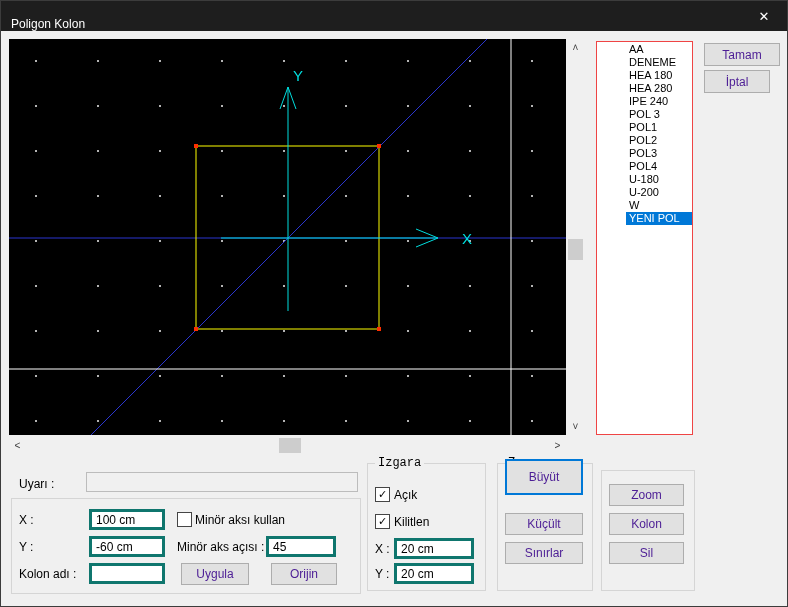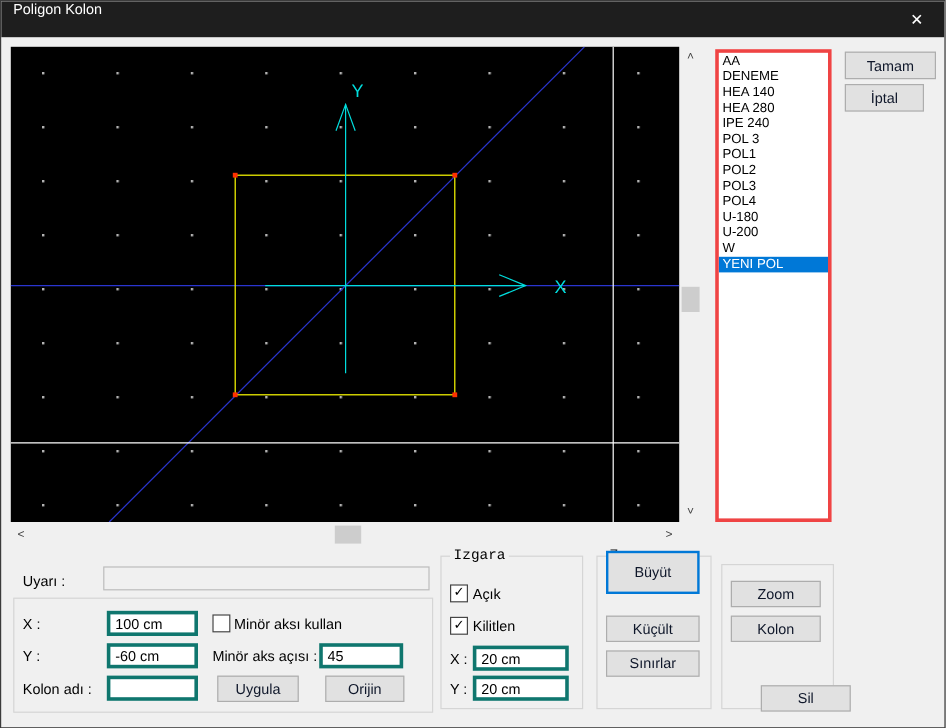--- a/index.html
+++ b/index.html
@@ -4,51 +4,51 @@
 <style>
   html,body{margin:0;padding:0;background:#555;}
   .window{
     position:relative;width:788px;height:607px;
     background:var(--c-dialog_bg,#f0f0f0);
     font-family:"Liberation Sans",sans-serif;
     border:1px solid #3c3c3c;box-sizing:border-box;
     overflow:hidden;
   }
   
-  .titlebar{position:absolute;left:0;top:0;width:100%;height:30px;background:var(--c-titlebar,#1e1e1e);display:flex;align-items:flex-start;}
+  .titlebar{position:absolute;left:0;top:0;width:100%;height:30px;background:var(--c-titlebar,#1e1e1e);display:flex;align-items:flex-end;}
   .titlebar .title{margin-left:10px;font-size:12px;color:#fff;}
   .close-btn{position:absolute;right:0;top:0;width:46px;height:30px;display:flex;align-items:center;justify-content:center;color:#fff;font-size:13px;cursor:default;}
   
   .canvas{position:absolute;left:8px;top:38px;width:557px;height:396px;background:var(--cv-background,#000);}
   .canvas svg{display:block;}
   
   .vscroll{position:absolute;left:566px;top:38px;width:17px;height:396px;background:#f0f0f0;}
   .hscroll{position:absolute;left:8px;top:436px;width:557px;height:17px;background:#f0f0f0;}
   .scroll-arrow{position:absolute;display:flex;align-items:center;justify-content:center;color:#404040;font-size:10px;width:17px;height:17px;user-select:none;}
   .sa-up{left:0;top:0;} .sa-down{left:0;bottom:0;}
   .sa-left{left:0;top:0;} .sa-right{right:0;top:0;}
   .vthumb{position:absolute;left:1px;top:200px;width:15px;height:21px;background:#cdcdcd;}
   .hthumb{position:absolute;left:270px;top:1px;width:22px;height:15px;background:#cdcdcd;}
   
-  .listbox{position:absolute;left:595px;top:40px;width:97px;height:394px;background:#fff;border:3px solid #ef4444;box-sizing:border-box;overflow:hidden;padding-top:1px;}
+  .listbox{position:absolute;left:595px;top:40px;width:97px;height:394px;background:#fff;border:1px solid #ef4444;box-sizing:border-box;overflow:hidden;padding-top:1px;padding-left:29px;}
   .list-item{font-size:11px;height:13px;line-height:13px;padding:0 3px;white-space:nowrap;color:#000;}
   .list-item.selected{background:var(--c-accent,#0078d7);color:#fff;}
   
-  .btn{position:absolute;background:#e1e1e1;border:1px solid #adadad;font-size:12px;font-family:inherit;color:#0f172a;padding:0;box-sizing:border-box;}
+  .btn{position:absolute;background:#e1e1e1;border:1px solid #adadad;font-size:12px;font-family:inherit;color:#4c1d95;padding:0;box-sizing:border-box;}
   .btn.focused{border:2px solid var(--c-accent,#0078d7);}
   .btn-tamam{left:703px;top:42px;width:76px;height:23px;}
   .btn-iptal{left:703px;top:69px;width:66px;height:23px;}
   .btn-uygula{left:180px;top:562px;width:68px;height:22px;}
   .btn-orijin{left:270px;top:562px;width:66px;height:22px;}
   .btn-buyut{left:504px;top:458px;width:78px;height:36px;}
   .btn-kucult{left:504px;top:512px;width:78px;height:22px;}
   .btn-sinirlar{left:504px;top:541px;width:78px;height:22px;}
   .btn-yeni{left:608px;top:483px;width:75px;height:22px;}
   .btn-kaydet{left:608px;top:512px;width:75px;height:22px;}
-  .btn-sil{left:608px;top:570px;width:75px;height:22px;margin-left:25px;}
+  .btn-sil{left:608px;top:541px;width:75px;height:22px;}
   
   .label{position:absolute;font-size:12px;color:#000;white-space:nowrap;}
   .input{position:absolute;font-size:12px;font-family:inherit;border:3px solid #0f766e;background:#fff;padding:1px 4px;box-sizing:border-box;color:#000;}
   .warning-field{left:85px;top:471px;width:272px;height:20px;background:#f0f0f0;border:1px solid #bcbcbc;}
   .lbl-uyari{left:18px;top:476px;}
   .lbl-x{left:18px;top:512px;} .inp-x{left:88px;top:508px;width:76px;height:21px;}
   .lbl-y{left:18px;top:539px;} .inp-y{left:88px;top:535px;width:76px;height:21px;}
   .lbl-name{left:18px;top:566px;} .inp-name{left:88px;top:562px;width:76px;height:21px;}
   .lbl-minor{left:194px;top:512px;}
   .lbl-angle{left:176px;top:539px;} .inp-angle{left:265px;top:535px;width:70px;height:21px;}
@@ -118,21 +118,21 @@
 
   <div class="hscroll">
     <div class="scroll-arrow sa-left">&lt;</div>
     <div class="hthumb"></div>
     <div class="scroll-arrow sa-right">&gt;</div>
   </div>
 
   <div class="listbox">
       <div class="list-item">AA</div>
       <div class="list-item">DENEME</div>
-      <div class="list-item">HEA 140</div>
+      <div class="list-item">HEA 180</div>
       <div class="list-item">HEA 280</div>
       <div class="list-item">IPE 240</div>
       <div class="list-item">POL 3</div>
       <div class="list-item">POL1</div>
       <div class="list-item">POL2</div>
       <div class="list-item">POL3</div>
       <div class="list-item">POL4</div>
       <div class="list-item">U-180</div>
       <div class="list-item">U-200</div>
       <div class="list-item">W</div>

